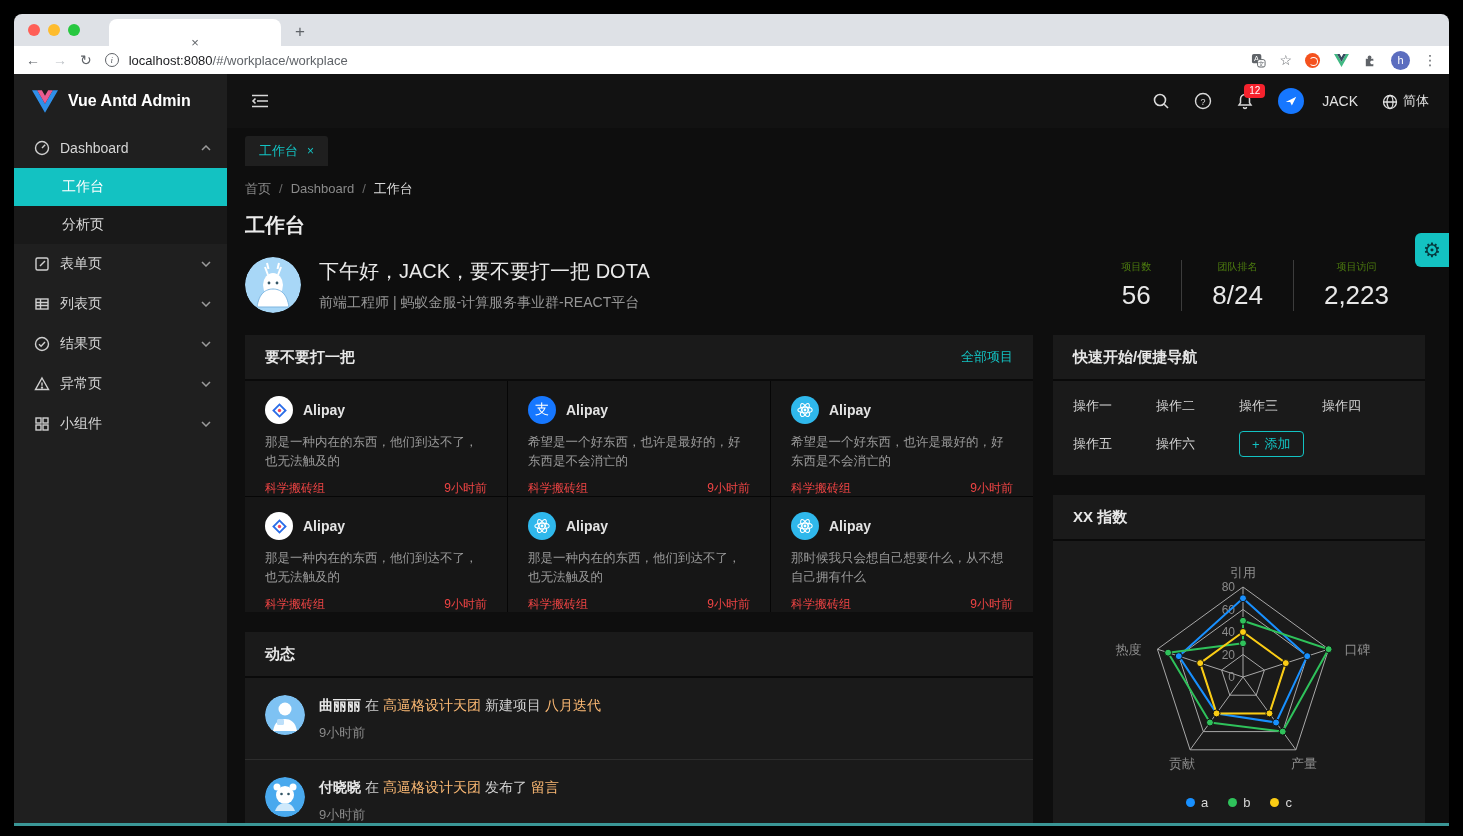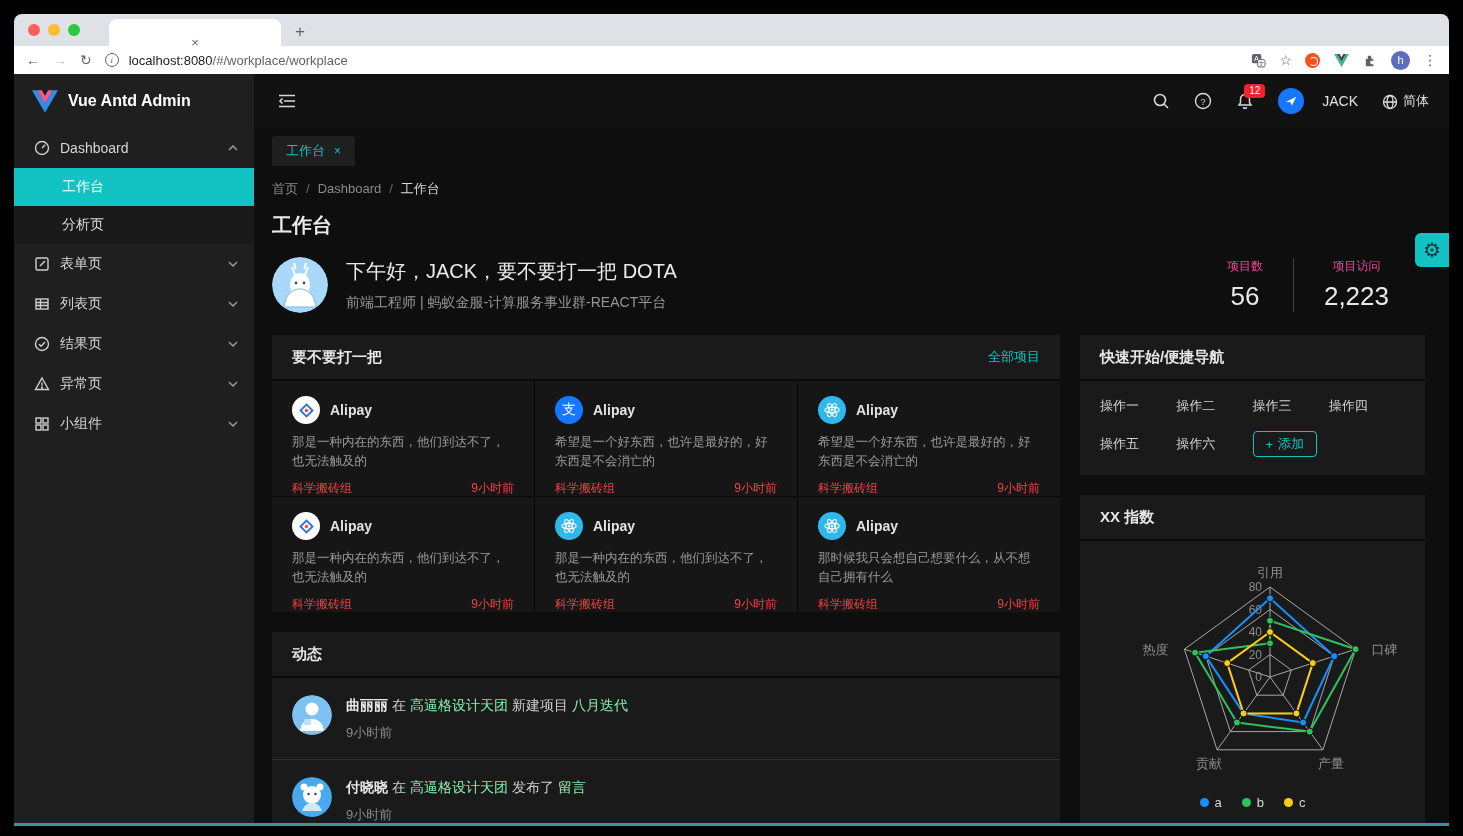--- a/index.html
+++ b/index.html
@@ -23,21 +23,21 @@
   .url-text { font-size:13px; color:#202124; flex:1; display:flex; gap:0; align-items:center; }
   .url-path { color:#5f6368; }
   .ext { width:16px; height:16px; display:inline-flex; align-items:center; justify-content:center; }
   .ext-orange { width:15px; height:15px; border-radius:50%; background:#f4511e; position:relative; }
   .ext-orange::after{content:""; position:absolute; left:4px; top:4px; width:7px; height:7px; border:1.5px solid #fff; border-radius:50%; border-left-color:transparent;}
   .profile-h { width:19px; height:19px; border-radius:50%; background:#5b6dbf; color:#fff; font-size:11px; display:flex; align-items:center; justify-content:center; }
   .dots { color:#5f6368; font-size:14px; letter-spacing:0; }
 
   
   .app { flex:1; display:flex; min-height:0; background:#0e0e0e; }
-  .sidebar { width:240px; background:#1f1f1f; flex:none; display:flex; flex-direction:column; }
+  .sidebar { width:213px; background:#1f1f1f; flex:none; display:flex; flex-direction:column; }
   .logo-row { height:54px; display:flex; align-items:center; gap:10px; padding-left:18px; flex:none; }
   .logo-text { color:#fff; font-size:16px; font-weight:bold; }
   .menu { flex:1; overflow:hidden; }
   .menu-item { height:40px; display:flex; align-items:center; gap:10px; padding:0 16px 0 20px; color:#d6d6d6; font-size:14px; cursor:pointer; }
   .menu-item .chev { margin-left:auto; color:#9a9a9a; }
   .submenu-item { height:38px; display:flex; align-items:center; padding-left:48px; color:#dcdcdc; font-size:14px; background:#191919; cursor:pointer; }
   .submenu-item.active { background:#13c2c2; color:#fff; }
   .mi { width:16px; height:16px; flex:none; color:#cfcfcf; }
 
   .main { flex:1; display:flex; flex-direction:column; min-width:0; }
@@ -61,21 +61,21 @@
 
   .welcome { display:flex; align-items:center; margin-bottom:22px; }
   .w-avatar { width:56px; height:56px; border-radius:50%; overflow:hidden; flex:none; }
   .w-text { margin-left:18px; }
   .greeting { font-size:20px; color:#eaeaea; margin-bottom:9px; }
   .subtitle { font-size:14px; color:#969696; }
   .stats { margin-left:auto; display:flex; }
   .stat { padding:0 30px; text-align:center; }
   .stat + .stat { border-left:1px solid #3c3c3c; }
   .stat:last-child { padding-right:36px; }
-  .stat-label { font-size:12px; color:#ec4899; margin-bottom:6px; }
+  .stat-label { font-size:10px; color:#4d7c0f; margin-bottom:6px; }
   .stat-value { font-size:26px; color:#e8e8e8; }
 
   .grid { display:flex; gap:20px; }
   .col-left { width:788px; flex:none; }
   .col-right { flex:1; min-width:0; }
   .panel { background:#1a1a1a; margin-bottom:20px; }
   .panel-header { height:46px; display:flex; align-items:center; padding:0 20px; border-bottom:2px solid #0a0a0a; font-size:15px; font-weight:bold; color:#e8e8e8; }
   .link-all { margin-left:auto; color:#13c2c2; font-size:13px; font-weight:normal; cursor:pointer; }
 
   .cards { display:grid; grid-template-columns:repeat(3,1fr); gap:1px; background:#060606; }
@@ -88,21 +88,21 @@
   .card-name { font-size:14px; font-weight:bold; color:#e3e3e3; }
   .card-desc { font-size:12.5px; color:#9a9a9a; line-height:1.55; height:40px; overflow:hidden; margin-bottom:7px; }
   .card-foot { display:flex; font-size:12px; color:#ef4444; }
   .card-time { margin-left:auto; }
 
   .feed-item { display:flex; gap:14px; padding:17px 20px; border-bottom:1px solid #2d2d2d; }
   .f-avatar { width:40px; height:40px; border-radius:50%; overflow:hidden; flex:none; }
   .f-line { font-size:14px; color:#cfcfcf; margin-top:2px; }
   .f-line span { margin-right:4px; }
   .f-user { font-weight:bold; color:#e8e8e8; }
-  .f-link { color:#86efac; cursor:pointer; }
+  .f-link { color:#fdba74; cursor:pointer; }
   .f-time { font-size:13px; color:#8a8a8a; margin-top:9px; }
 
   .qn-body { padding:16px 20px 18px; display:grid; grid-template-columns:repeat(4,1fr); row-gap:16px; font-size:13px; color:#d4d4d4; align-items:center; }
   .qn-link { cursor:pointer; }
   .btn-add { display:inline-flex; align-items:center; gap:5px; color:#13c2c2; border:1px solid #13c2c2; border-radius:4px; padding:3px 12px; font-size:13px; width:fit-content; cursor:pointer; background:transparent; }
 
   .radar-body { padding:8px 0 0; }
   .lg-row { display:flex; justify-content:center; gap:20px; margin-top:8px; font-size:13px; color:#d9d9d9; }
   .lg-item { display:inline-flex; align-items:center; gap:6px; }
   .lg-dot { width:9px; height:9px; border-radius:50%; display:inline-block; }
@@ -316,20 +316,24 @@
               </svg>
           </span>
           <div class="w-text">
             <div class="greeting">下午好，JACK，要不要打一把 DOTA</div>
             <div class="subtitle">前端工程师 | 蚂蚁金服-计算服务事业群-REACT平台</div>
           </div>
           <div class="stats">
             <div class="stat">
               <div class="stat-label">项目数</div>
               <div class="stat-value">56</div>
+            </div>
+            <div class="stat">
+              <div class="stat-label">团队排名</div>
+              <div class="stat-value">8/24</div>
             </div>
             <div class="stat">
               <div class="stat-label">项目访问</div>
               <div class="stat-value">2,223</div>
             </div>
           </div>
         </div>
 
         <div class="grid">
           <div class="col-left">

